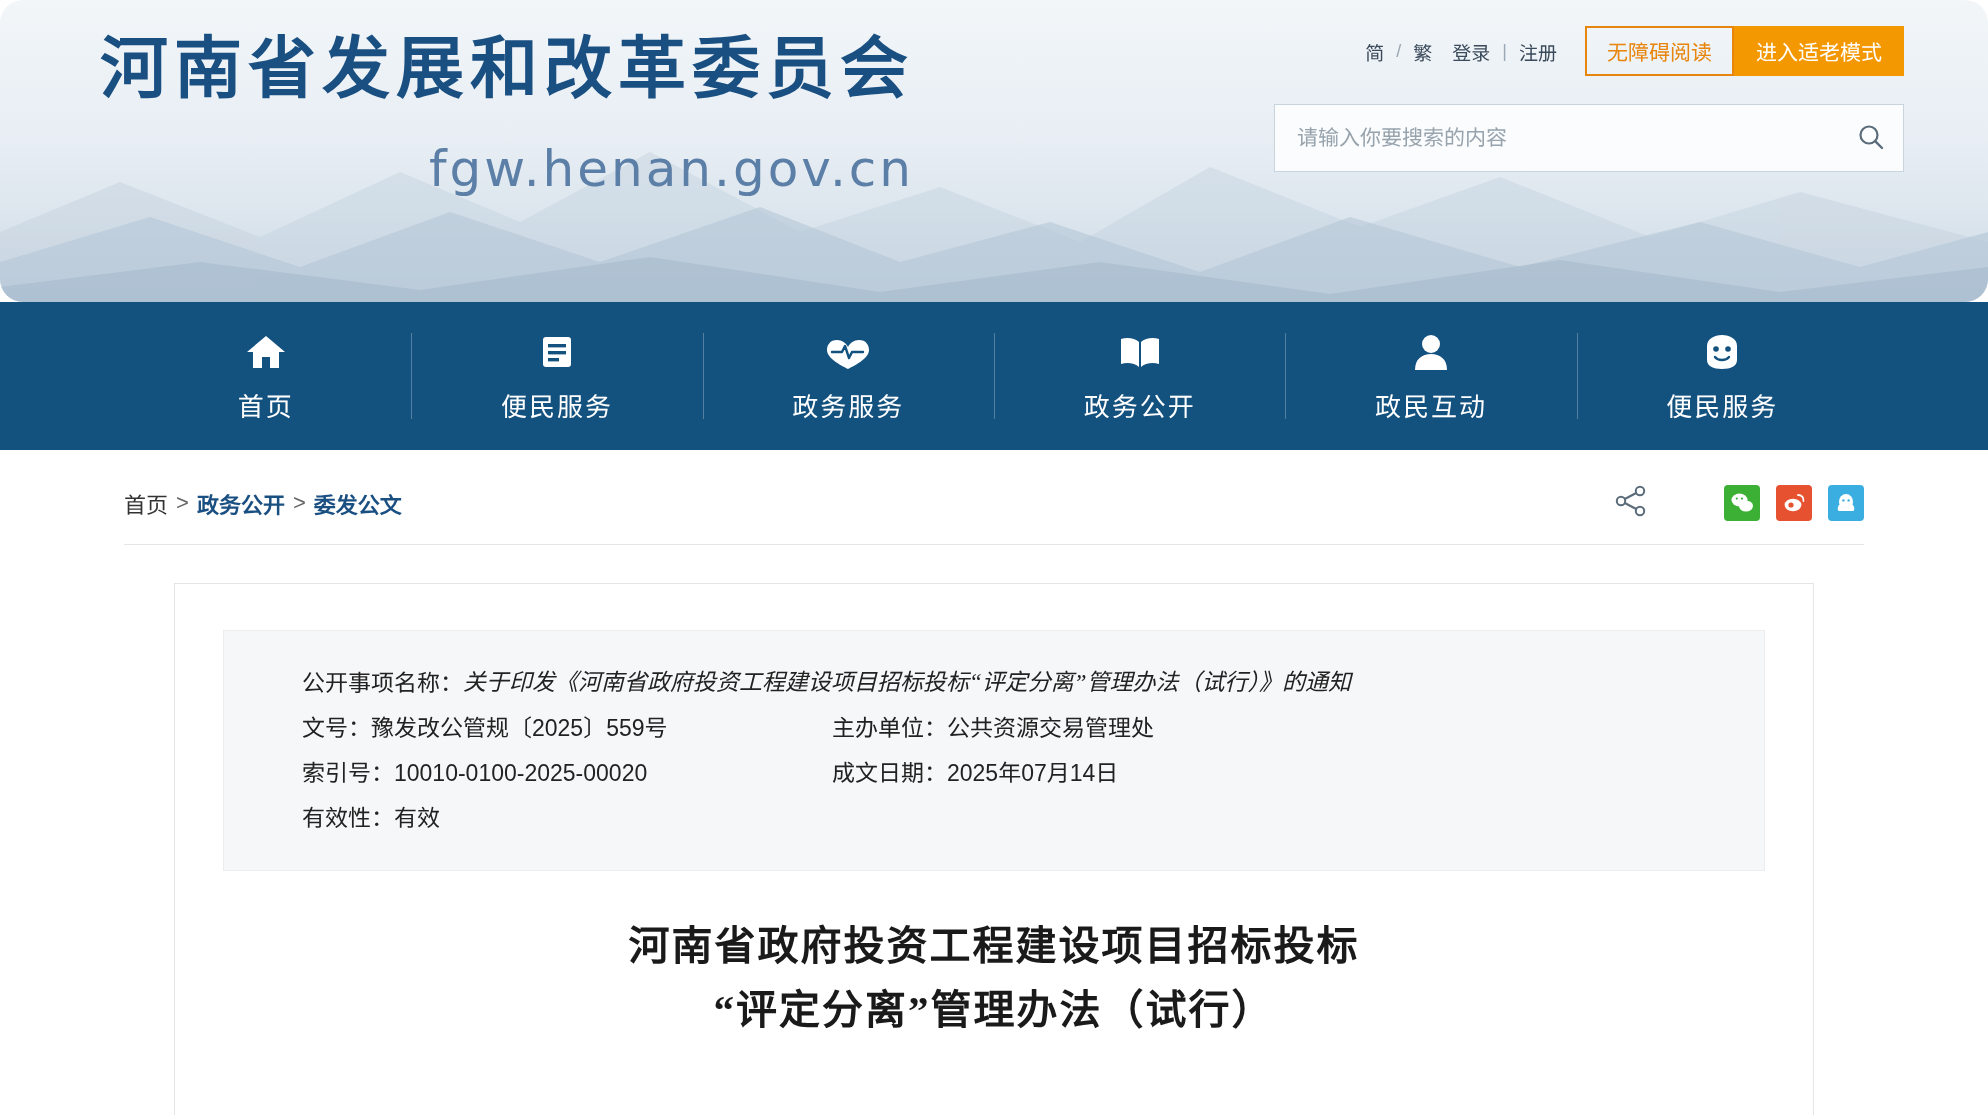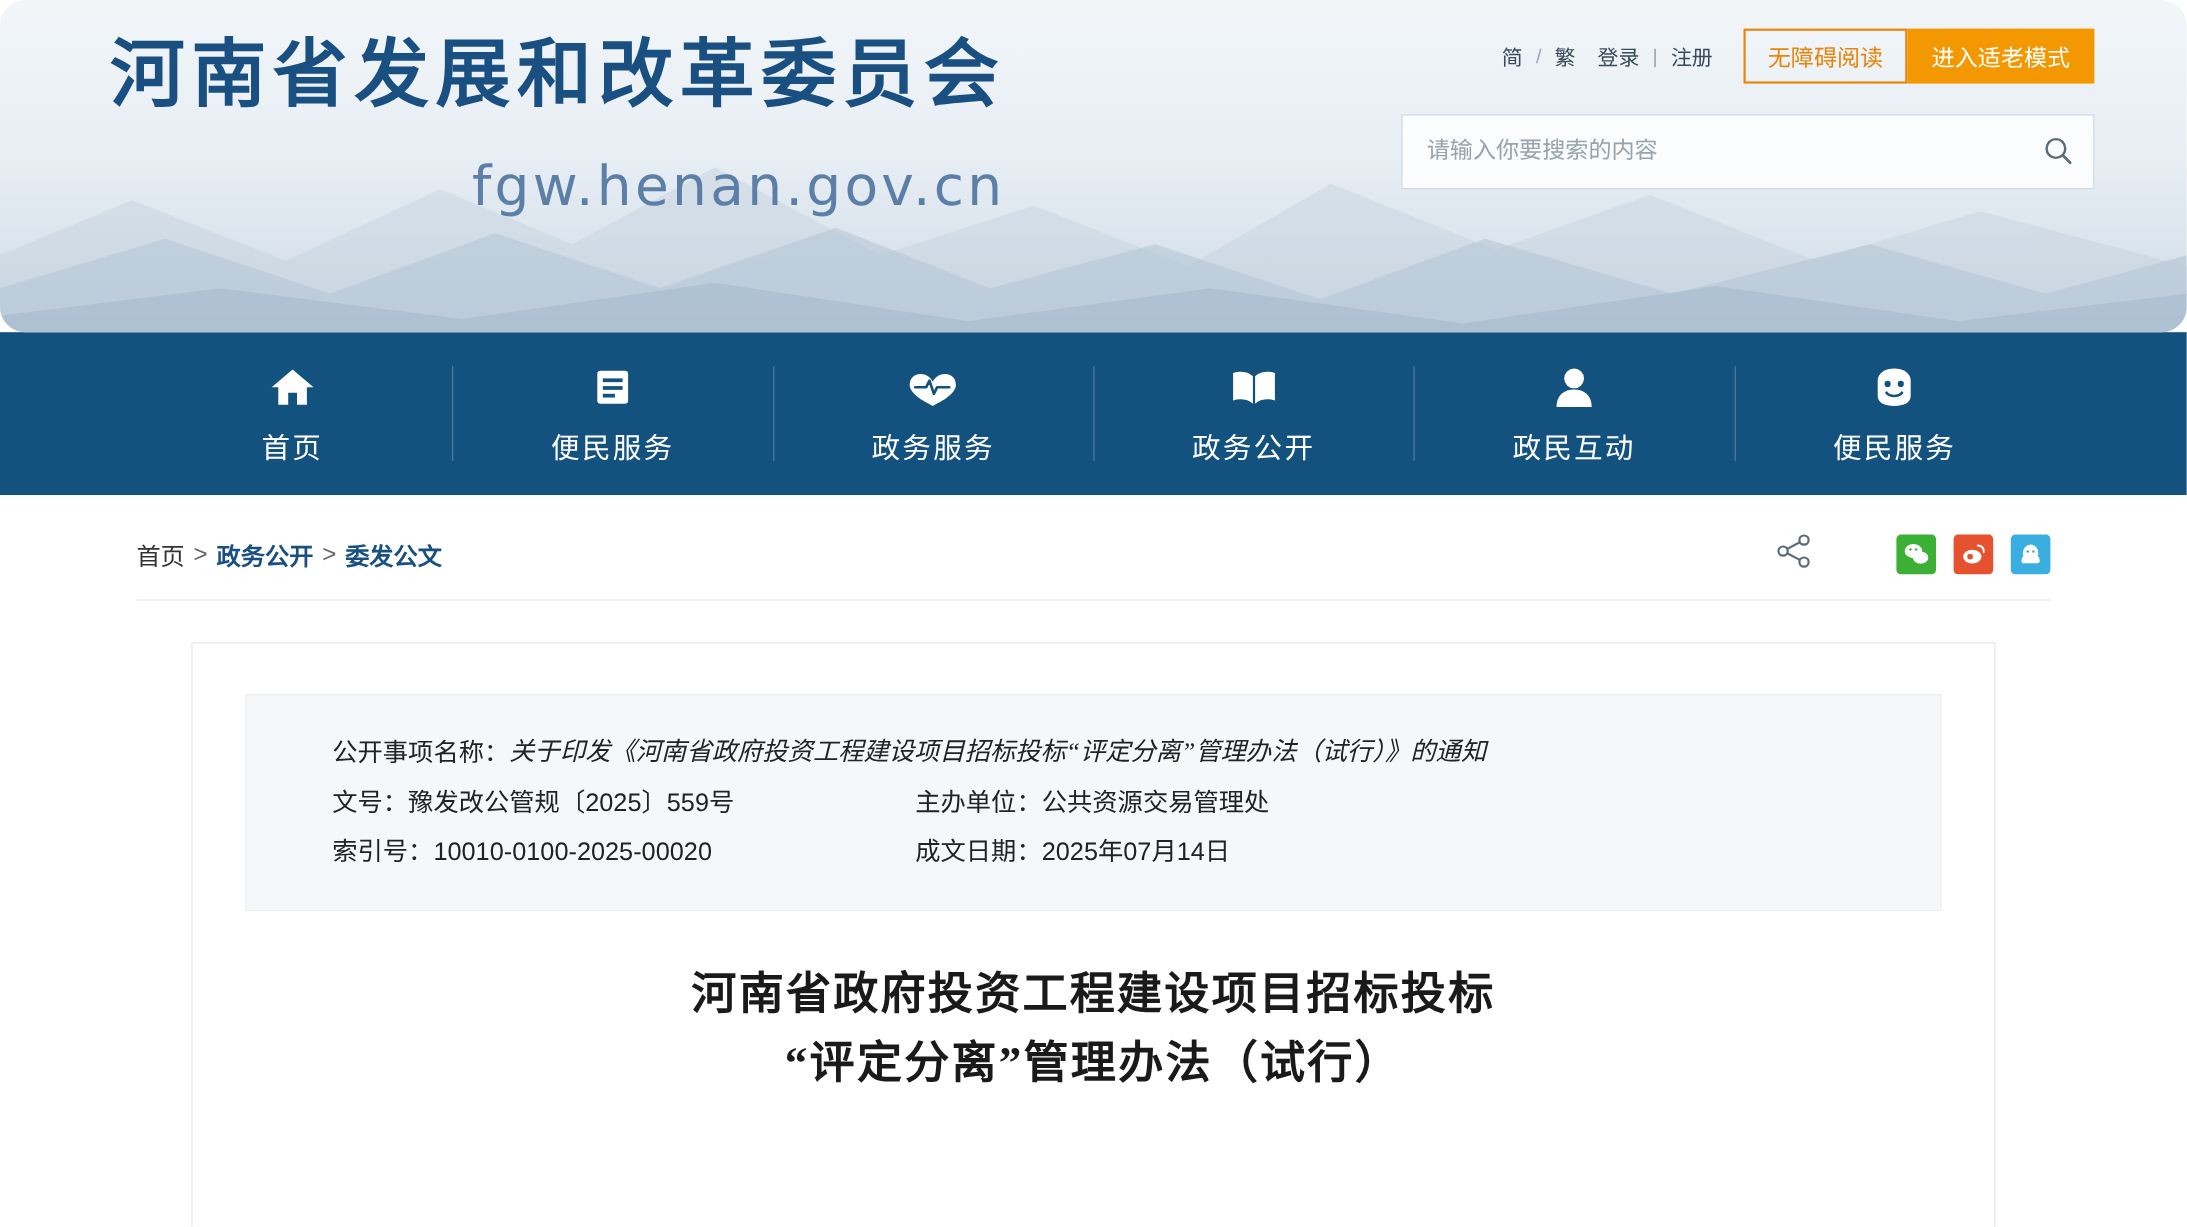--- a/index.html
+++ b/index.html
@@ -426,20 +426,25 @@
       <div class="meta-line">
         <span class="meta-col">
           <span class="meta-key">索引号：</span><span>10010-0100-2025-00020</span>
         </span>
         <span class="meta-col2">
           <span class="meta-key">成文日期：</span><span>2025年07月14日</span>
         </span>
       </div>
 
 
+      <div class="meta-line">
+        <span class="meta-col">
+          <span class="meta-key">有效性：</span><span>有效</span>
+        </span>
+      </div>
 
     </div>
 
     <div class="doc-title">
       <div>河南省政府投资工程建设项目招标投标</div>
       <div>“评定分离”管理办法（试行）</div>
     </div>
 
   </div>
 </div>

